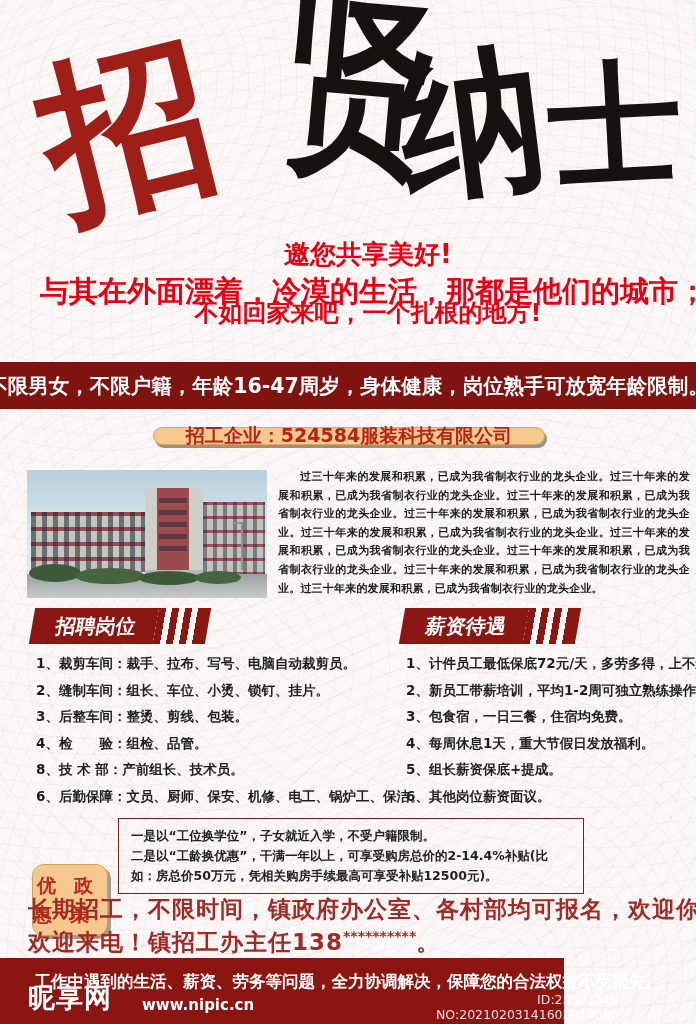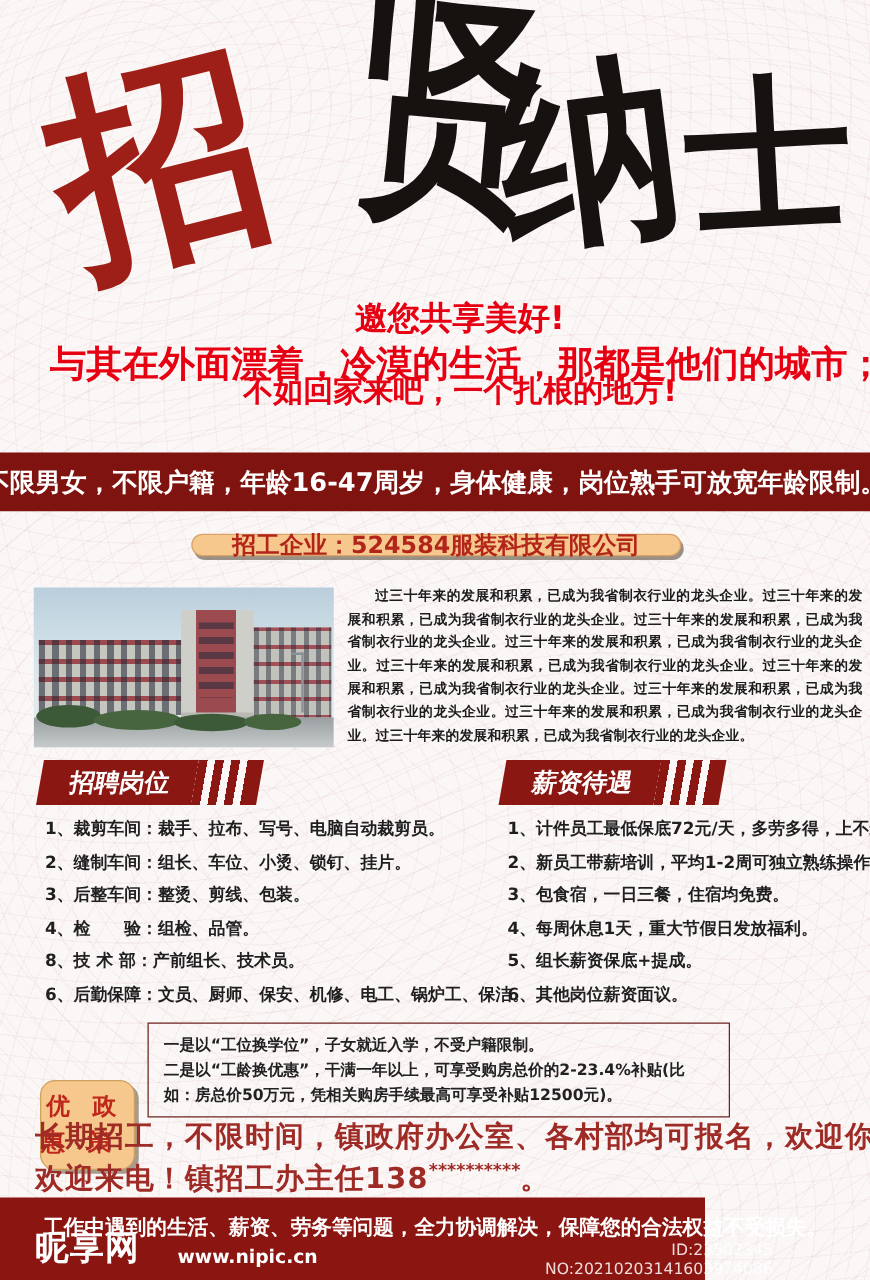--- a/index.html
+++ b/index.html
@@ -155,21 +155,21 @@
     <li>5、组长薪资保底+提成。</li>
     <li>6、其他岗位薪资面议。</li>
   </ul>
 
   <div class="policy-pill">
     <span>优惠</span>
     <span>政策</span>
   </div>
   <div class="policy-box">
     <div>一是以“工位换学位”，子女就近入学，不受户籍限制。</div>
-    <div>二是以“工龄换优惠”，干满一年以上，可享受购房总价的2-23.4%补贴(比如：房总价50万元，凭相关购房手续最高可享受补贴12500元)。</div>
+    <div>二是以“工龄换优惠”，干满一年以上，可享受购房总价的2-14.4%补贴(比如：房总价50万元，凭相关购房手续最高可享受补贴12500元)。</div>
   </div>
 
   <div class="callig cg1">长期招工，不限时间，镇政府办公室、各村部均可报名，欢迎你随时来！</div>
   <div class="callig cg2">
     <span>欢迎来电！镇招工办主任138</span><span class="stars">**********</span><span>。</span>
   </div>
 
   <div class="footer">
     <div class="footer-text">工作中遇到的生活、薪资、劳务等问题，全力协调解决，保障您的合法权益不受损失。</div>
     <div class="wm-logo">昵享网</div>

